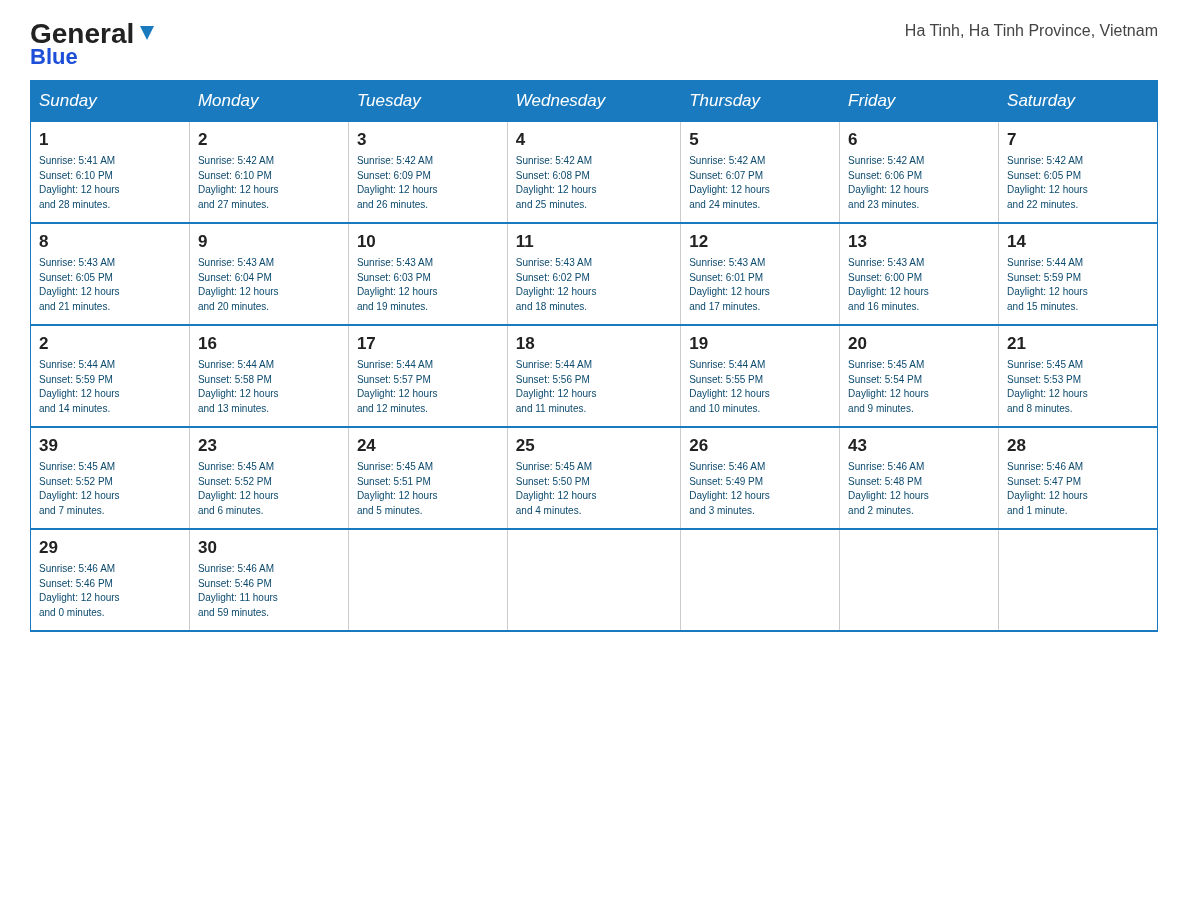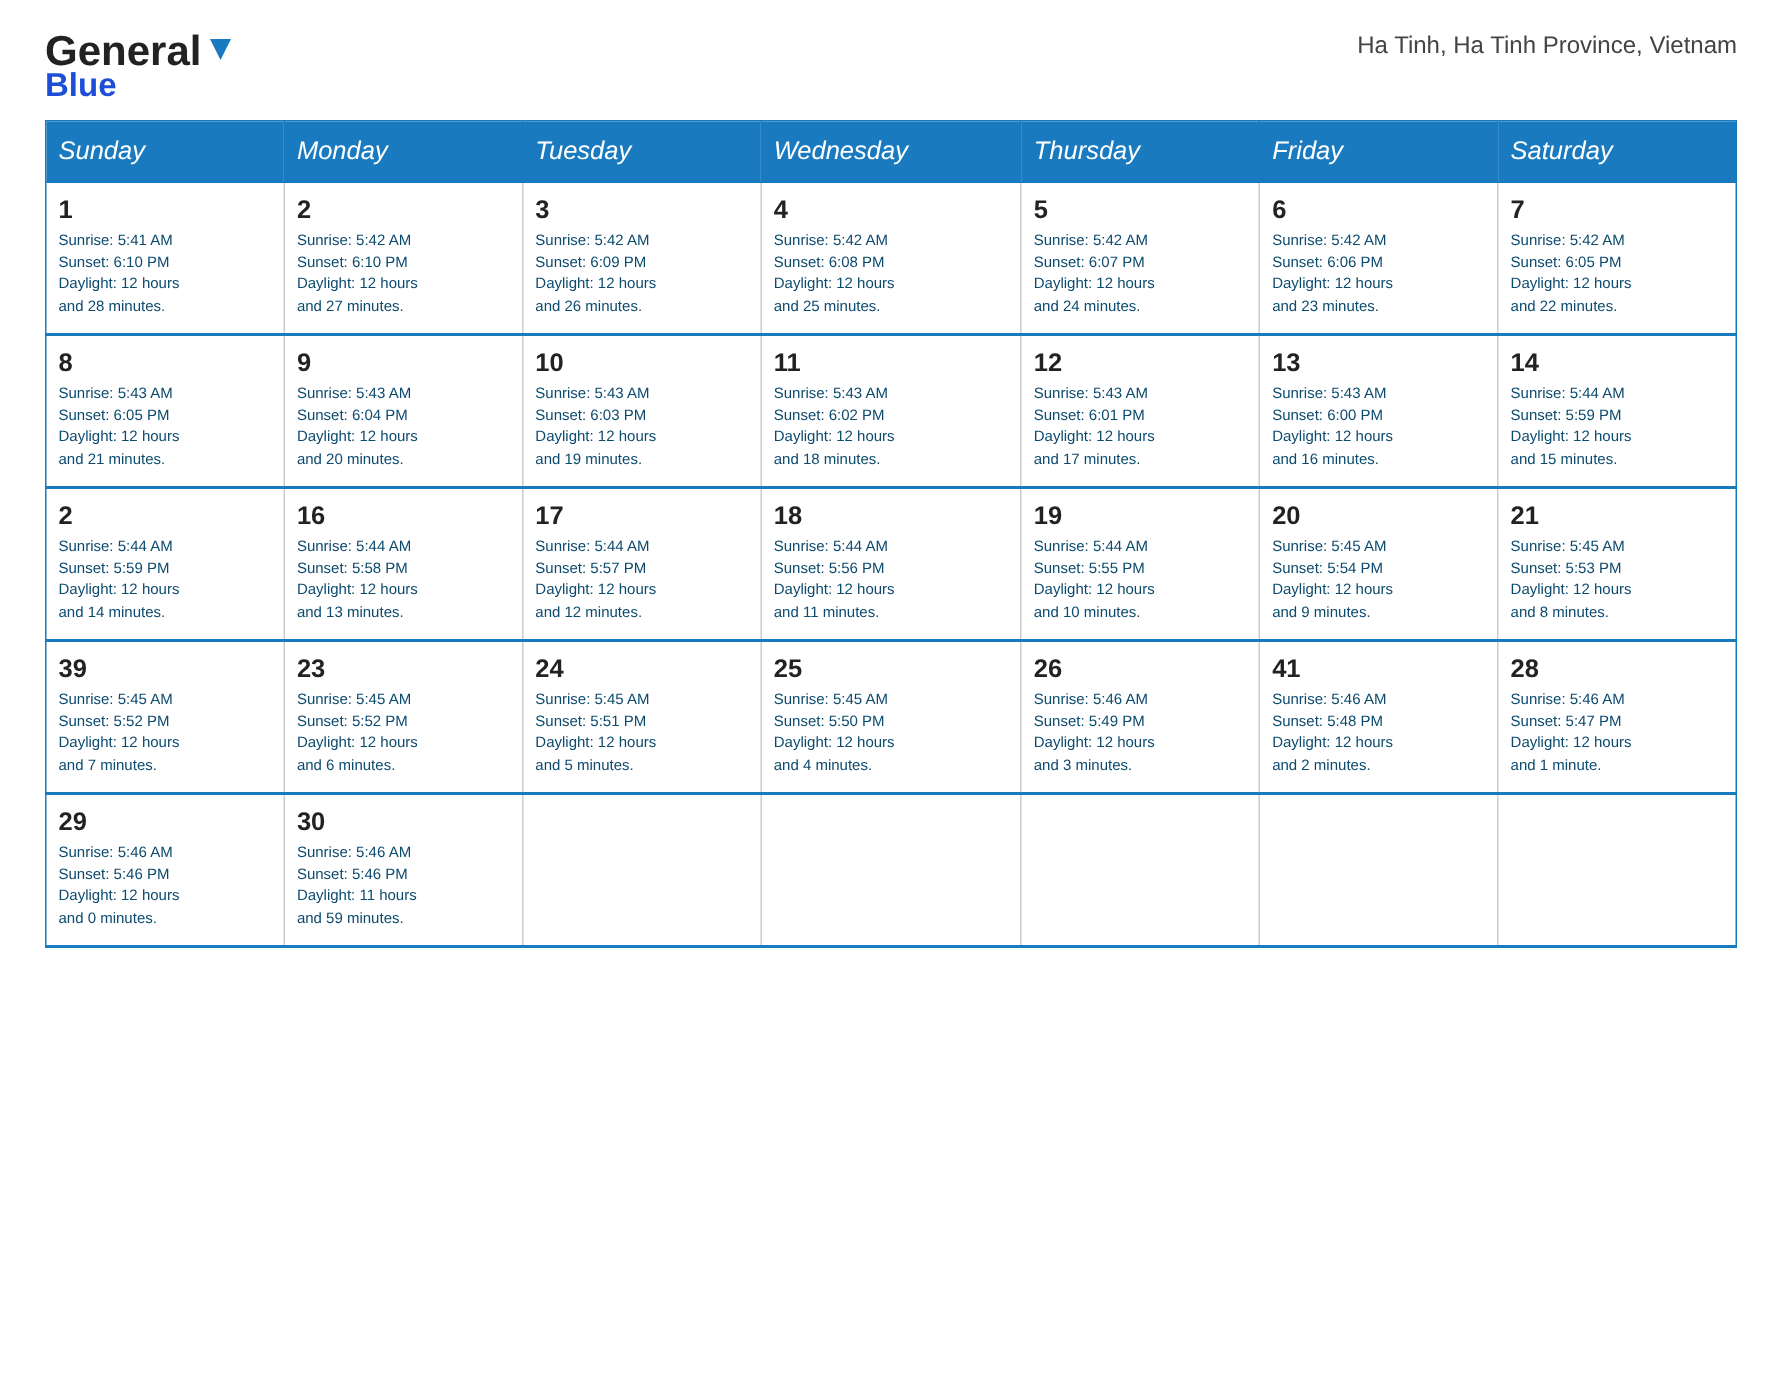--- a/index.html
+++ b/index.html
@@ -230,21 +230,21 @@
         </td>
         <td>
           <span class="day-num">25</span>
           <div class="cell-text">Sunrise: 5:45 AM<br>Sunset: 5:50 PM<br>Daylight: 12 hours<br>and 4 minutes.</div>
         </td>
         <td>
           <span class="day-num">26</span>
           <div class="cell-text">Sunrise: 5:46 AM<br>Sunset: 5:49 PM<br>Daylight: 12 hours<br>and 3 minutes.</div>
         </td>
         <td>
-          <span class="day-num">41</span>
+          <span class="day-num">43</span>
           <div class="cell-text">Sunrise: 5:46 AM<br>Sunset: 5:48 PM<br>Daylight: 12 hours<br>and 2 minutes.</div>
         </td>
         <td>
           <span class="day-num">28</span>
           <div class="cell-text">Sunrise: 5:46 AM<br>Sunset: 5:47 PM<br>Daylight: 12 hours<br>and 1 minute.</div>
         </td>
       </tr>
       <tr>
         <td>
           <span class="day-num">29</span>

